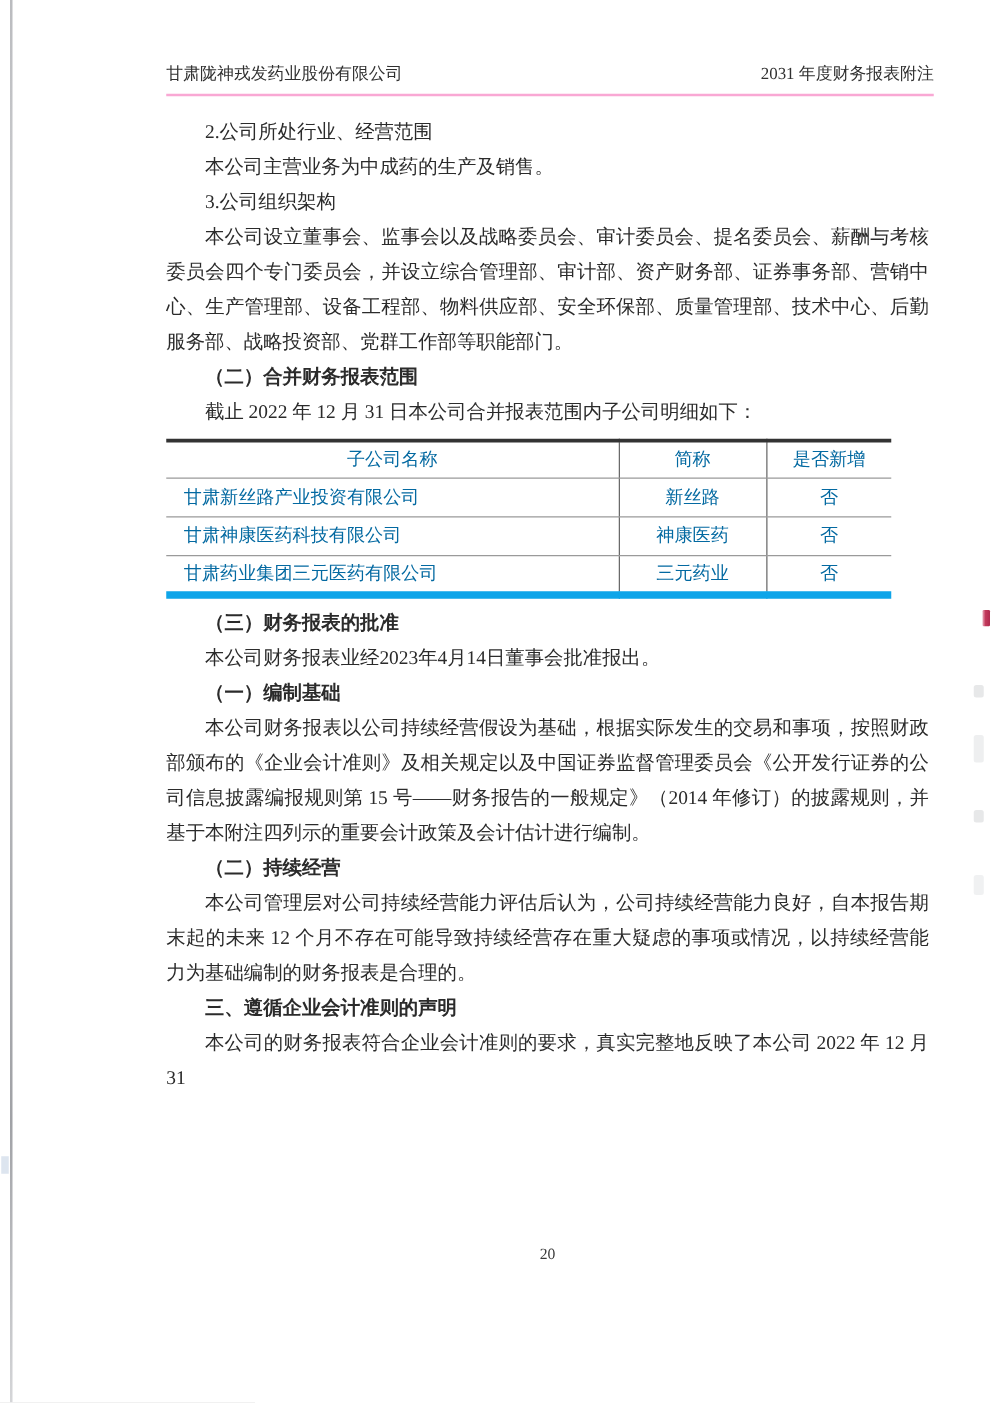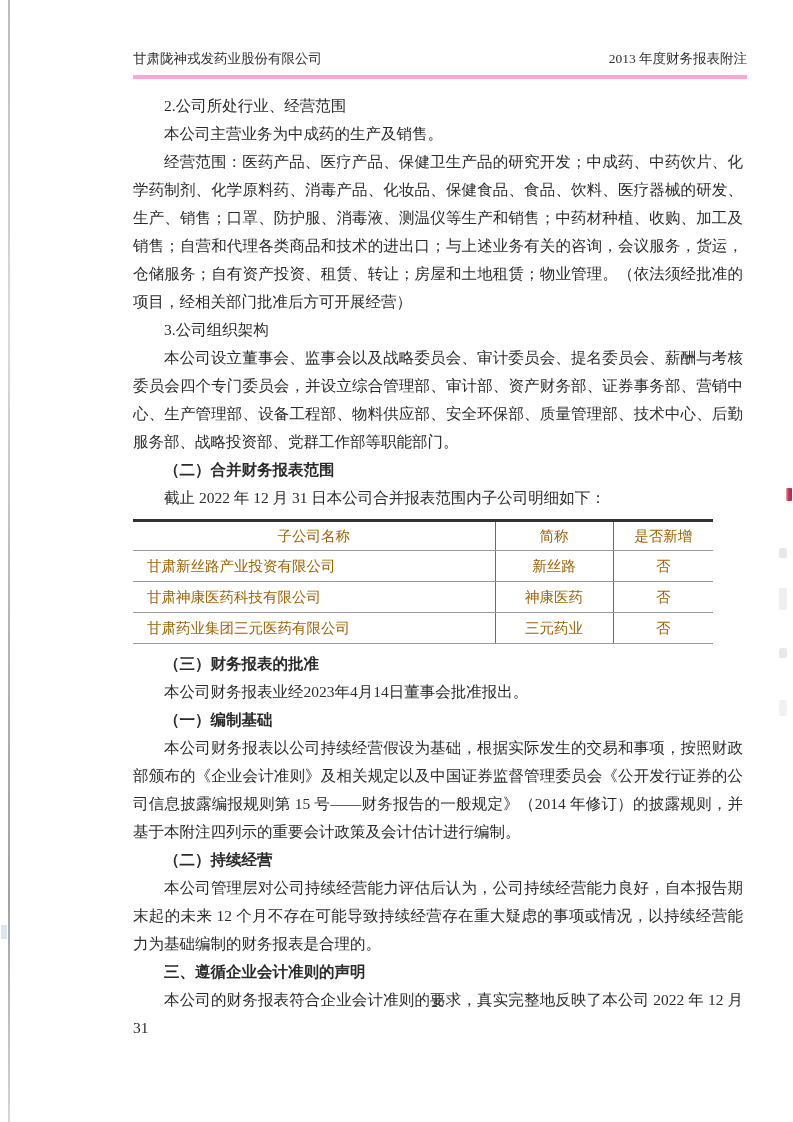--- a/index.html
+++ b/index.html
@@ -50,44 +50,44 @@
   }
 
   .header {
     position: absolute;
     left: 133px; right: 46px; top: 50px;
     display: flex;
     justify-content: space-between;
     align-items: flex-end;
     font-size: 13.5px;
     padding-bottom: 7px;
-    border-bottom: 4px solid #f9a8d4;
+    border-bottom: 2px solid #f9a8d4;
     color: #303030;
     text-align: center;
   }
   .content {
     position: absolute;
     left: 133px; right: 50px; top: 92px;
     font-size: 15.5px;
     line-height: 28px;
     text-align: justify;
   }
   .content p { text-indent: 2em; }
   .bold { font-weight: bold; }
 
   table.sub-table {
     width: 580px;
     margin: 7px 0 6px 0;
     border-collapse: collapse;
     table-layout: fixed;
     font-size: 14.5px;
     text-align: center;
-    color: #a16207;
+    color: #0369a1;
     border-top: 3px solid #333333;
-    border-bottom: 1px solid #0ea5e9;
+    border-bottom: 6px solid #0ea5e9;
   }
   table.sub-table col.c1 { width: 362px; }
   table.sub-table col.c2 { width: 118px; }
   table.sub-table col.c3 { width: 100px; }
   table.sub-table th, table.sub-table td {
     border-left: 1px solid #6a6a6a;
     border-right: 1px solid #6a6a6a;
     border-top: 1px solid #9a9a9a;
     border-bottom: 1px solid #9a9a9a;
     font-weight: normal;
@@ -116,27 +116,26 @@
   <div class="scan-left-line"></div>
   <div class="scan-red-mark"></div>
   <div class="scan-smudge smudge-1"></div>
   <div class="scan-smudge smudge-2"></div>
   <div class="scan-smudge smudge-3"></div>
   <div class="scan-smudge smudge-4"></div>
   <div class="scan-blue-dash"></div>
 
   <div class="header">
     <span>甘肃陇神戎发药业股份有限公司</span>
-    <span>2013 年度财务报表附注</span>
+    <span>2031 年度财务报表附注</span>
   </div>
 
   <div class="content">
     <p>2.公司所处行业、经营范围</p>
     <p>本公司主营业务为中成药的生产及销售。</p>
-    <p>经营范围：医药产品、医疗产品、保健卫生产品的研究开发；中成药、中药饮片、化学药制剂、化学原料药、消毒产品、化妆品、保健食品、食品、饮料、医疗器械的研发、生产、销售；口罩、防护服、消毒液、测温仪等生产和销售；中药材种植、收购、加工及销售；自营和代理各类商品和技术的进出口；与上述业务有关的咨询，会议服务，货运，仓储服务；自有资产投资、租赁、转让；房屋和土地租赁；物业管理。（依法须经批准的项目，经相关部门批准后方可开展经营）</p>
     <p>3.公司组织架构</p>
     <p>本公司设立董事会、监事会以及战略委员会、审计委员会、提名委员会、薪酬与考核委员会四个专门委员会，并设立综合管理部、审计部、资产财务部、证券事务部、营销中心、生产管理部、设备工程部、物料供应部、安全环保部、质量管理部、技术中心、后勤服务部、战略投资部、党群工作部等职能部门。</p>
     <p class="bold">（二）合并财务报表范围</p>
     <p>截止 2022 年 12 月 31 日本公司合并报表范围内子公司明细如下：</p>
 
     <table class="sub-table">
       <colgroup>
           <col class="c1">
           <col class="c2">
           <col class="c3">

